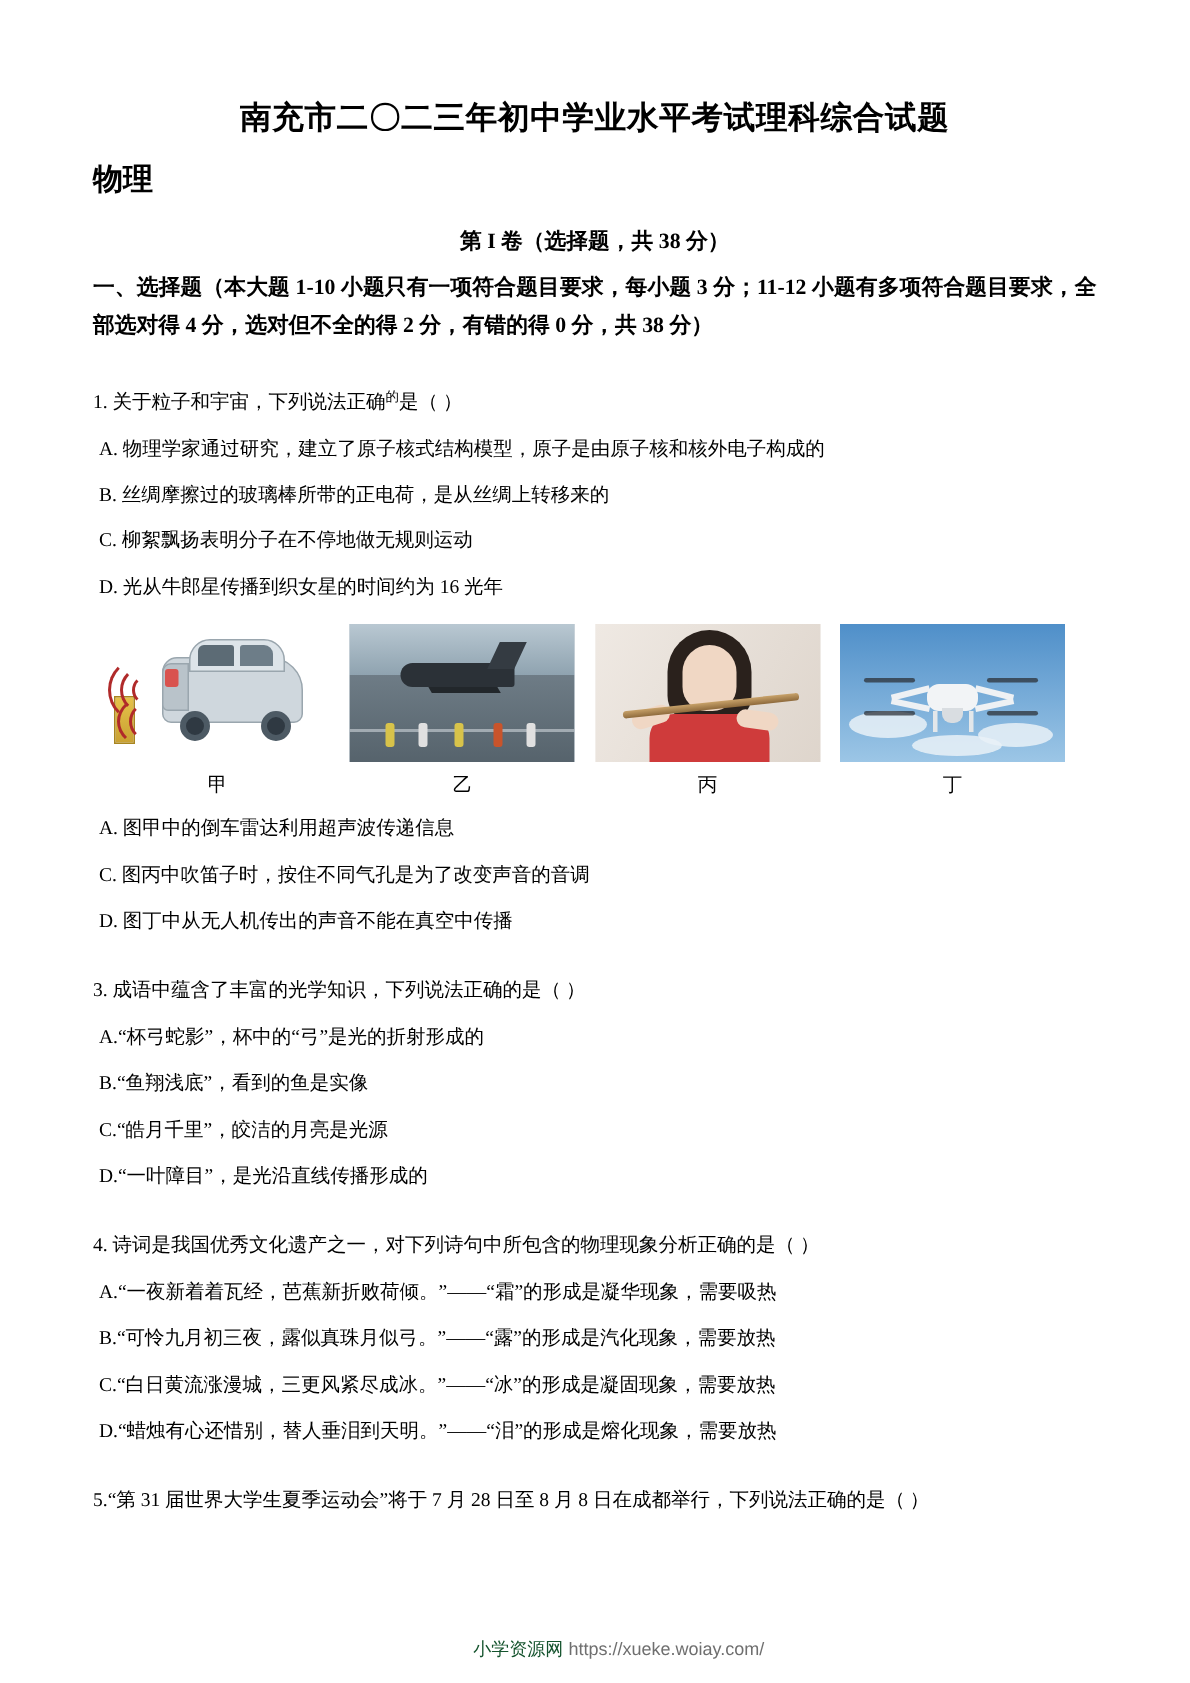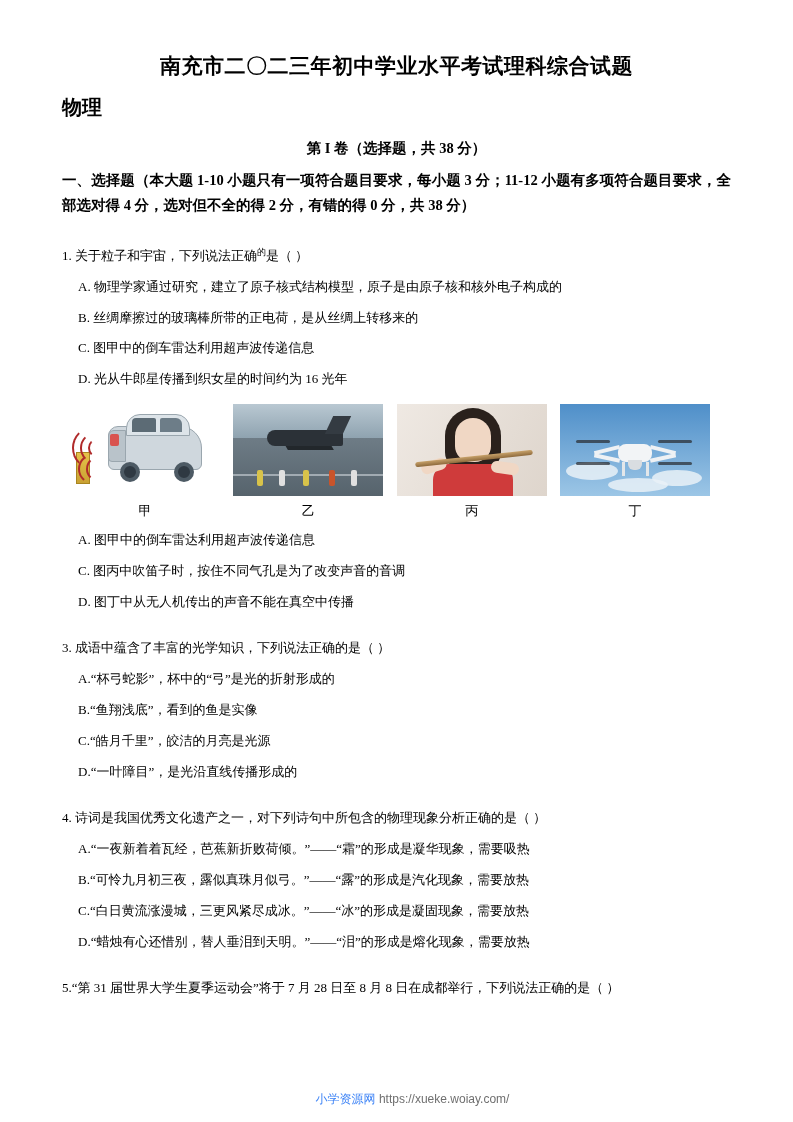--- a/index.html
+++ b/index.html
@@ -12,21 +12,21 @@
     height: 1122px;
     font-family: "Liberation Serif", serif;
     color: #000000;
     position: relative;
     overflow: hidden;
   }
   .page {
     width: 793px;
     height: 1122px;
     box-sizing: border-box;
-    padding: 36px 62px 0 62px;
+    padding: 48px 62px 0 62px;
     position: relative;
   }
   .doc-title {
     text-align: center;
     font-size: 21px;
     font-weight: bold;
     letter-spacing: 0.5px;
     margin: 16px 0 0 0;
   }
   .doc-subtitle {
@@ -49,21 +49,21 @@
     text-align: justify;
   }
   .q {
     font-size: 13px;
     line-height: 1.6;
     margin: 26px 0 0 0;
   }
   .opt {
     font-size: 13px;
     line-height: 1.6;
-    margin: 10px 0 0 16px;
+    margin: 10px 0 0 4px;
   }
   .q-sup {
     font-size: 9px;
     vertical-align: super;
   }
   .figrow {
     display: flex;
     justify-content: space-between;
     align-items: flex-end;
     margin: 14px 0 0 8px;
@@ -247,38 +247,38 @@
   .f4 .l2 { left: 86px; }
   .footer {
     position: absolute;
     left: 0; bottom: 14px;
     width: 793px;
     text-align: center;
     font-size: 12px;
     color: #6f6f6f;
     font-family: "Liberation Sans", sans-serif;
   }
-  .footer .brand { color: #3b82f6; margin-left: 32px; }
+  .footer .brand { color: #14532d; margin-left: 32px; }
 </style>
 </head>
 <body>
 
 <div class="page">
 
   <h1 class="doc-title">南充市二〇二三年初中学业水平考试理科综合试题</h1>
   <h2 class="doc-subtitle">物理</h2>
   <div class="section-head">第 I 卷（选择题，共 38 分）</div>
   <div class="instructions">一、选择题（本大题 1-10 小题只有一项符合题目要求，每小题 3 分；11-12 小题有多项符合题目要求，全部选对得 4 分，选对但不全的得 2 分，有错的得 0 分，共 38 分）</div>
 
   <div class="q">
     <span>1. 关于粒子和宇宙，下列说法正确</span><span class="q-sup">的</span><span>是（     ）</span>
   </div>
   <div class="opt">A.  物理学家通过研究，建立了原子核式结构模型，原子是由原子核和核外电子构成的</div>
   <div class="opt">B.  丝绸摩擦过的玻璃棒所带的正电荷，是从丝绸上转移来的</div>
-  <div class="opt">C.  图甲中的倒车雷达利用超声波传递信息</div>
+  <div class="opt">C.  柳絮飘扬表明分子在不停地做无规则运动</div>
   <div class="opt">D.  光从牛郎星传播到织女星的时间约为 16 光年</div>
 
 
   <div class="figrow">
     <div class="figcell">
       <div class="figbox f1">
         <div class="post"></div>
         <div class="wave wv1"></div>
         <div class="wave wv2"></div>
         <div class="wave wv3"></div>

